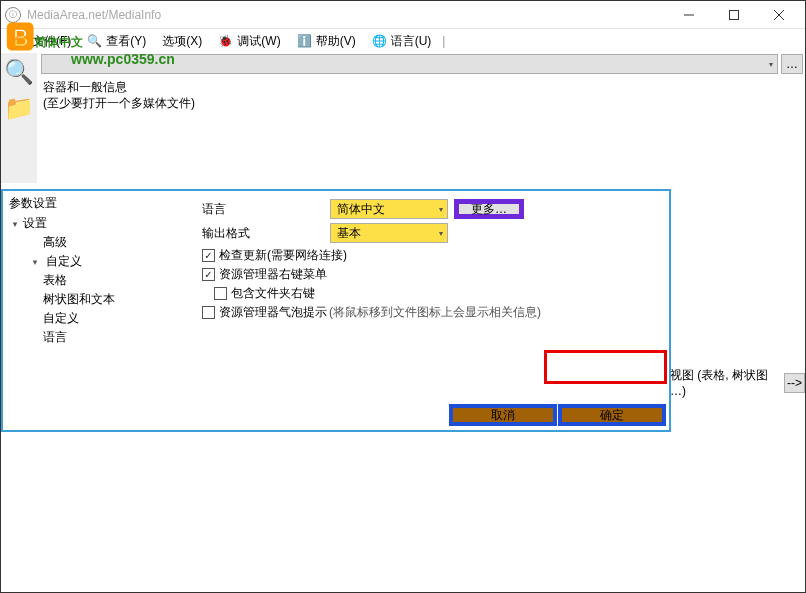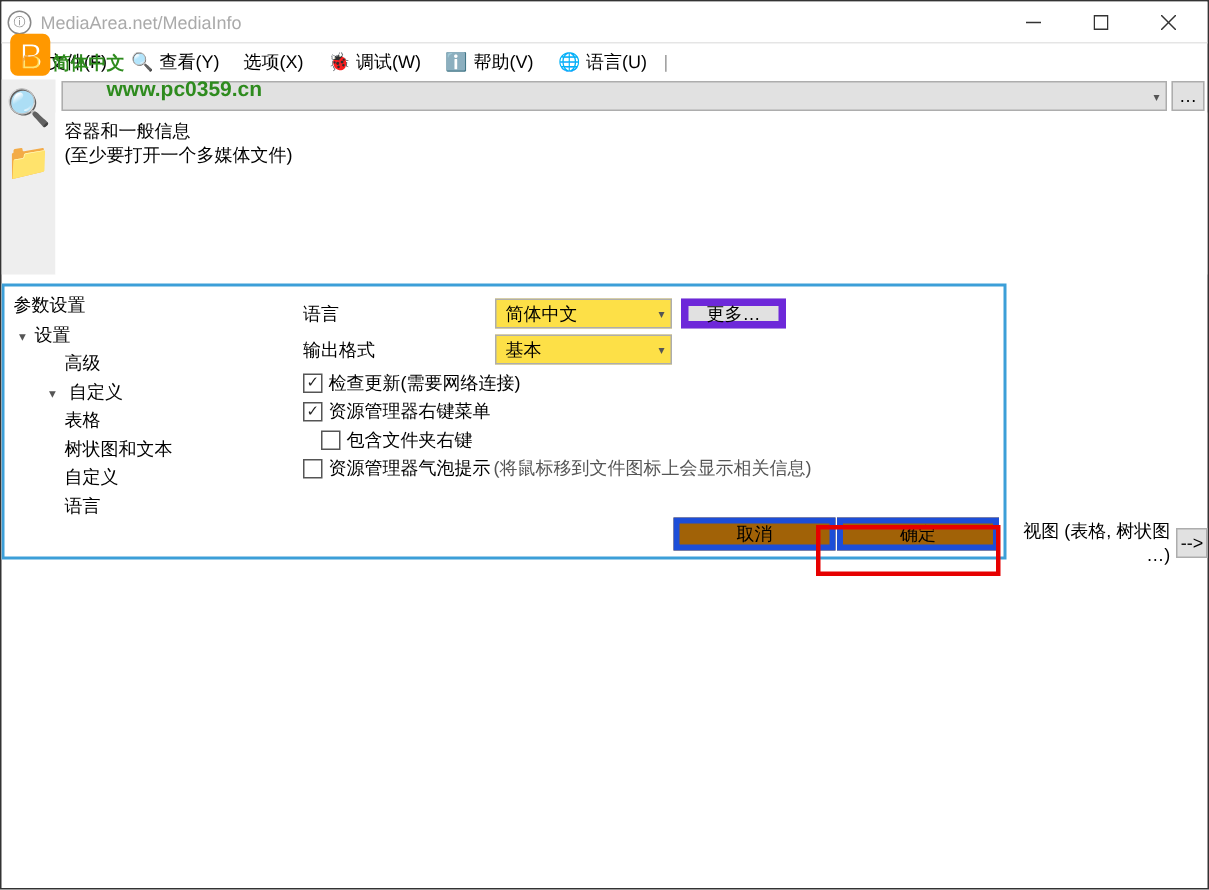--- a/index.html
+++ b/index.html
@@ -32,21 +32,21 @@
     
     .right-pane { flex: 1; display: flex; flex-direction: column; }
     .dropdown-row { height: 22px; display: flex; align-items: center; padding: 2px 2px 2px 4px; }
     .main-dropdown { flex: 1; height: 20px; border: 1px solid #adadad; background: #e1e1e1; display: flex; align-items: center; justify-content: flex-end; padding: 0 4px; }
     .dd-arrow { font-size: 8px; color: #555; }
     .browse-btn { width: 22px; height: 20px; margin-left: 3px; border: 1px solid #adadad; background: #e1e1e1; display: flex; align-items: center; justify-content: center; cursor: pointer; }
     
     .info-area { flex: 1; background: #fff; padding: 4px 6px; line-height: 16px; }
     
     
-    .dialog { position: absolute; left: 0; top: 188px; width: 670px; height: 184px; background: #fff; border: 2px solid #3c9fd8; z-index: 100; display: flex; flex-direction: column; }
+    .dialog { position: absolute; left: 0; top: 188px; width: 670px; height: 243px; background: #fff; border: 2px solid #3c9fd8; z-index: 100; display: flex; flex-direction: column; }
     .dialog-body { flex: 1; display: flex; overflow: hidden; }
     
     .tree-panel { width: 195px; padding: 4px 6px; }
     .dialog-title-text { margin-bottom: 2px; }
     .tree-item { display: flex; align-items: center; padding: 1px 0; cursor: pointer; }
     .tree-expand { width: 12px; height: 12px; display: flex; align-items: center; justify-content: center; font-size: 9px; color: #555; margin-right: 2px; }
     .tree-indent { display: inline-block; width: 20px; }
     .tree-indent2 { display: inline-block; width: 34px; }
     
     .form-panel { flex: 1; padding: 8px 14px 4px 4px; }
@@ -59,21 +59,21 @@
     .chk { width: 13px; height: 13px; border: 1px solid #555; margin-right: 4px; display: flex; align-items: center; justify-content: center; font-size: 10px; line-height: 1; }
     .chk-checked::before { content: "✓"; color: #222; }
     .chk-indent { margin-left: 12px; }
     .chk-note { color: #555; margin-left: 2px; }
     
     .dialog-buttons { height: 26px; display: flex; justify-content: flex-end; padding-right: 3px; }
     .dlg-btn { width: 108px; height: 22px; border: 4px solid #1d4ed8; background: #a16207; display: flex; align-items: center; justify-content: center; cursor: pointer; margin-left: 1px; }
     .highlight-box { position: absolute; border: 3px solid #e60000; pointer-events: none; z-index: 200; }
     
     
-    .bottom-text { position: absolute; left: 669px; top: 345px; display: flex; align-items: center; gap: 4px; text-align: right; }
+    .bottom-text { position: absolute; left: 669px; top: 366px; display: flex; align-items: center; gap: 4px; }
     .arrow-btn { width: 22px; height: 20px; border: 1px solid #adadad; background: #e1e1e1; display: flex; align-items: center; justify-content: center; cursor: pointer; }
     
     
     .icon-blue { color: #2E75B6; }
     .icon-red { color: #C00000; }
     .icon-yellow { color: #DDAA00; }
   </style>
 </head>
 <body>
 

